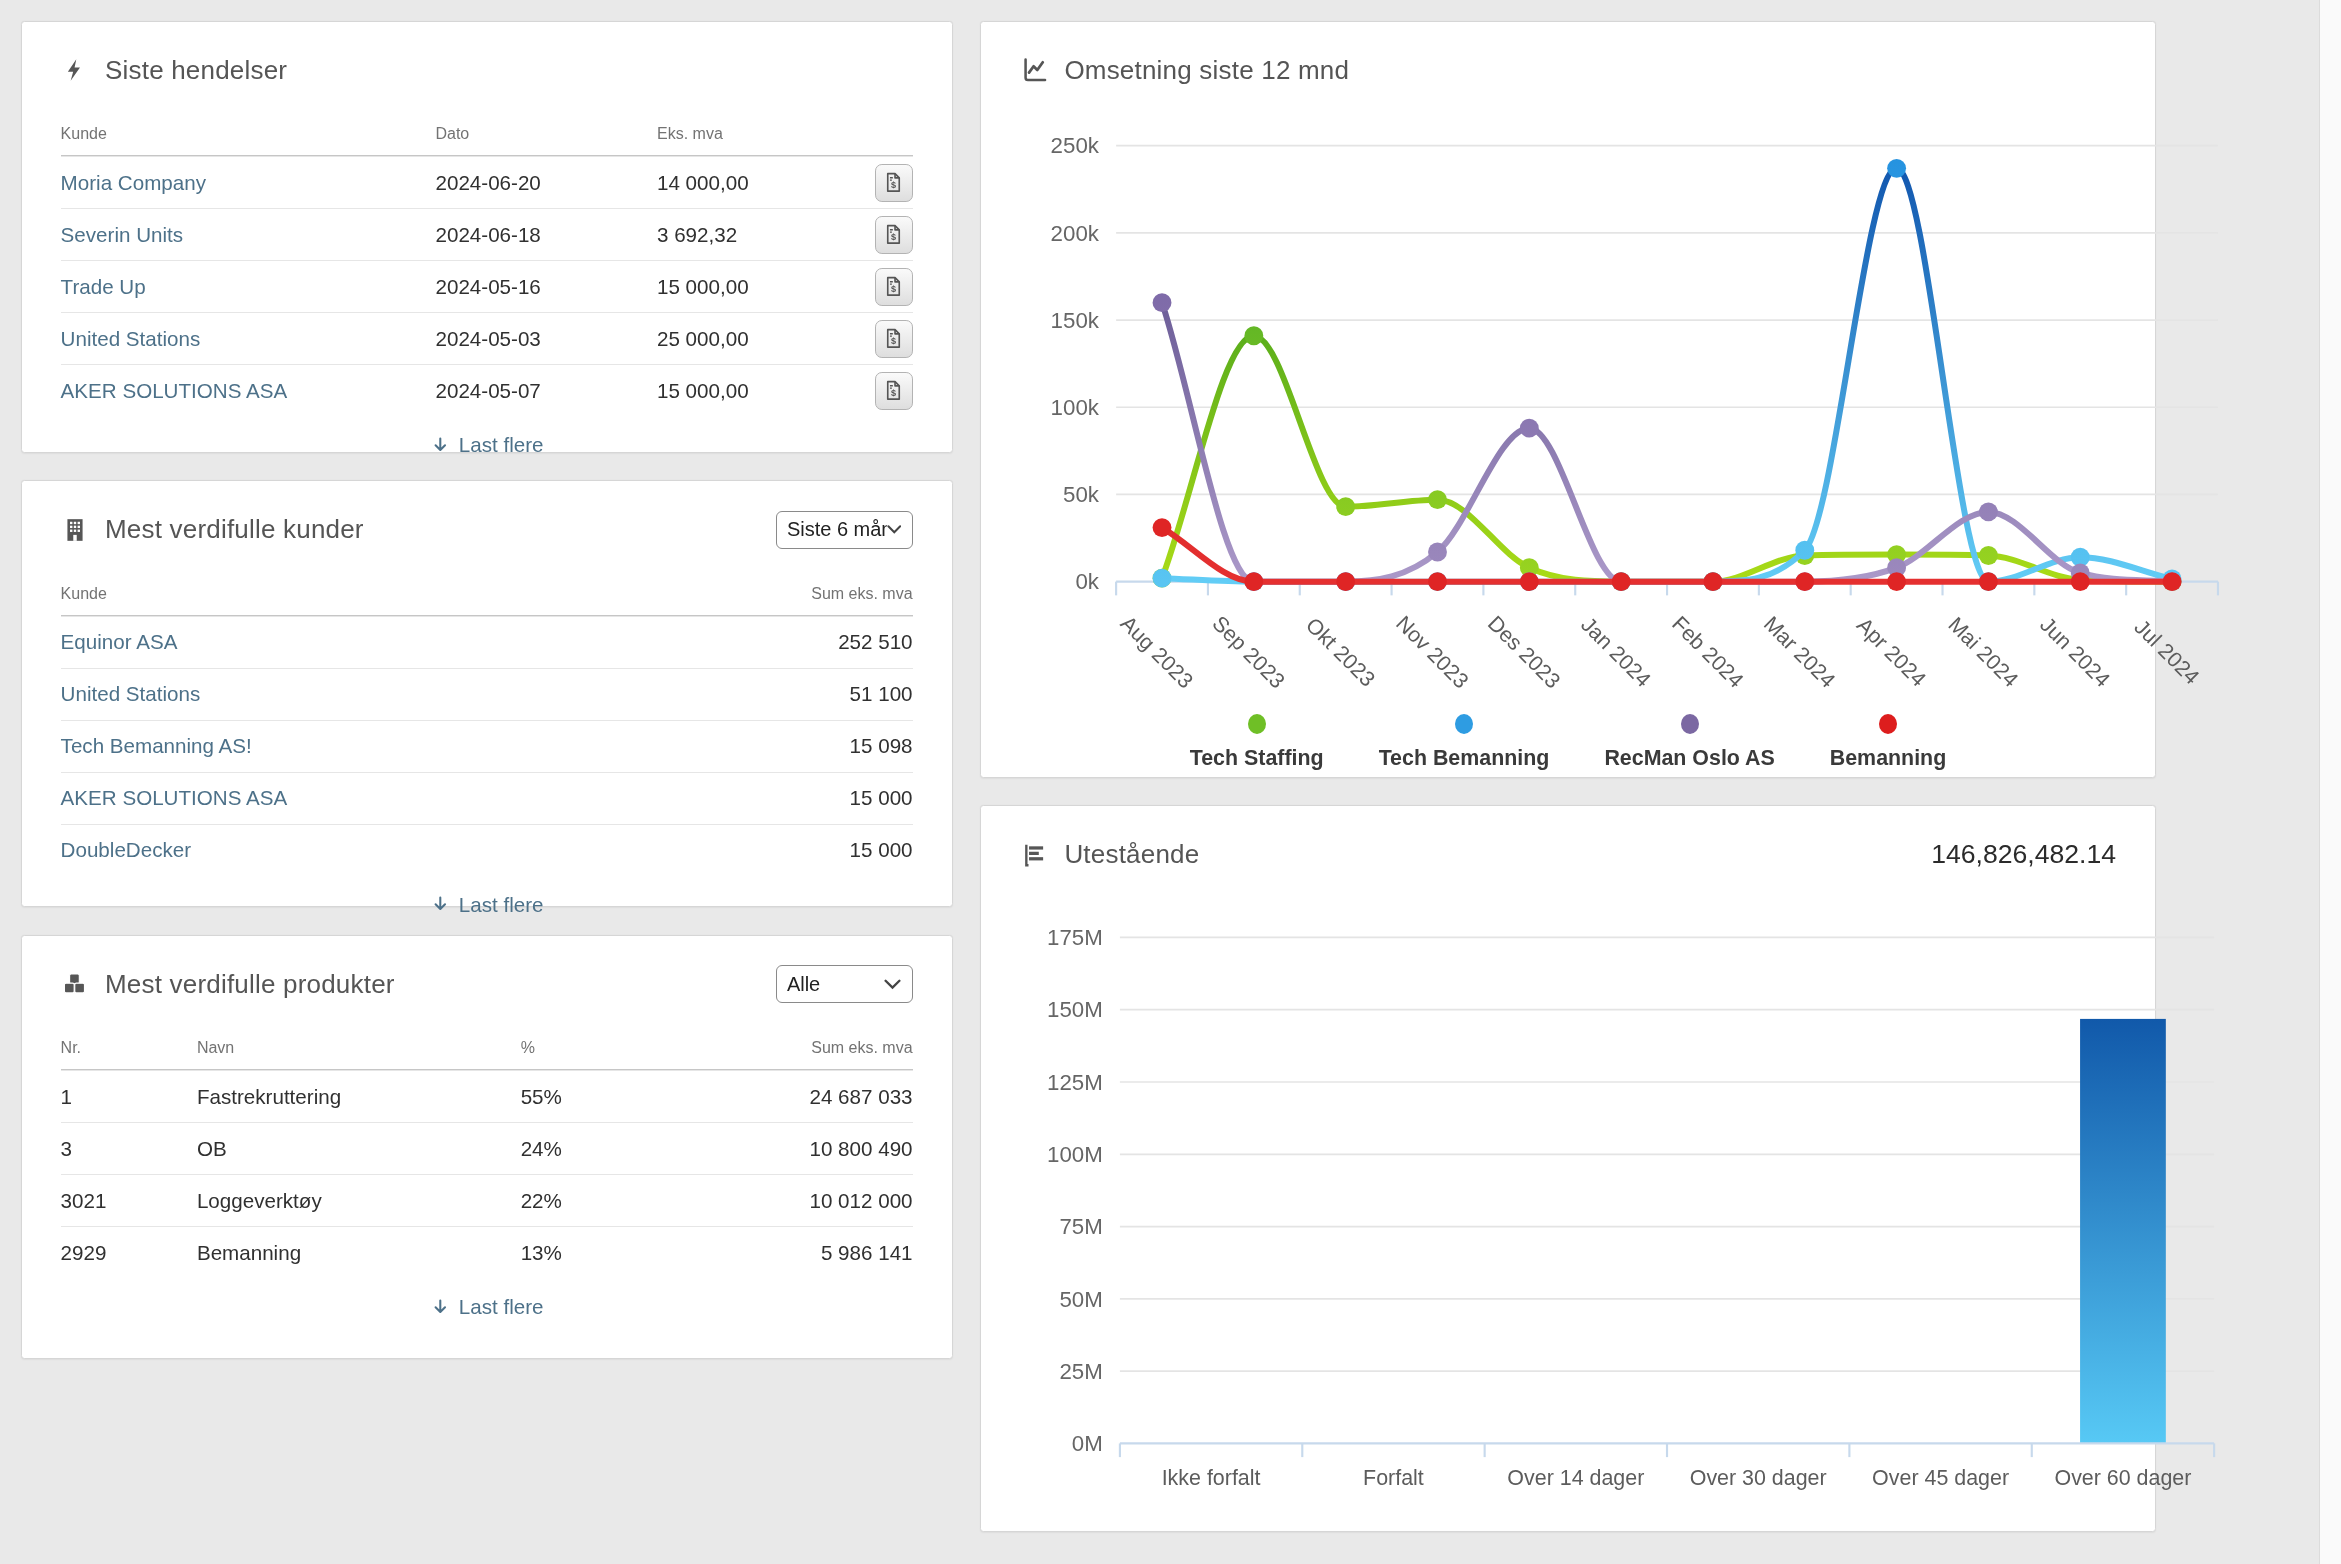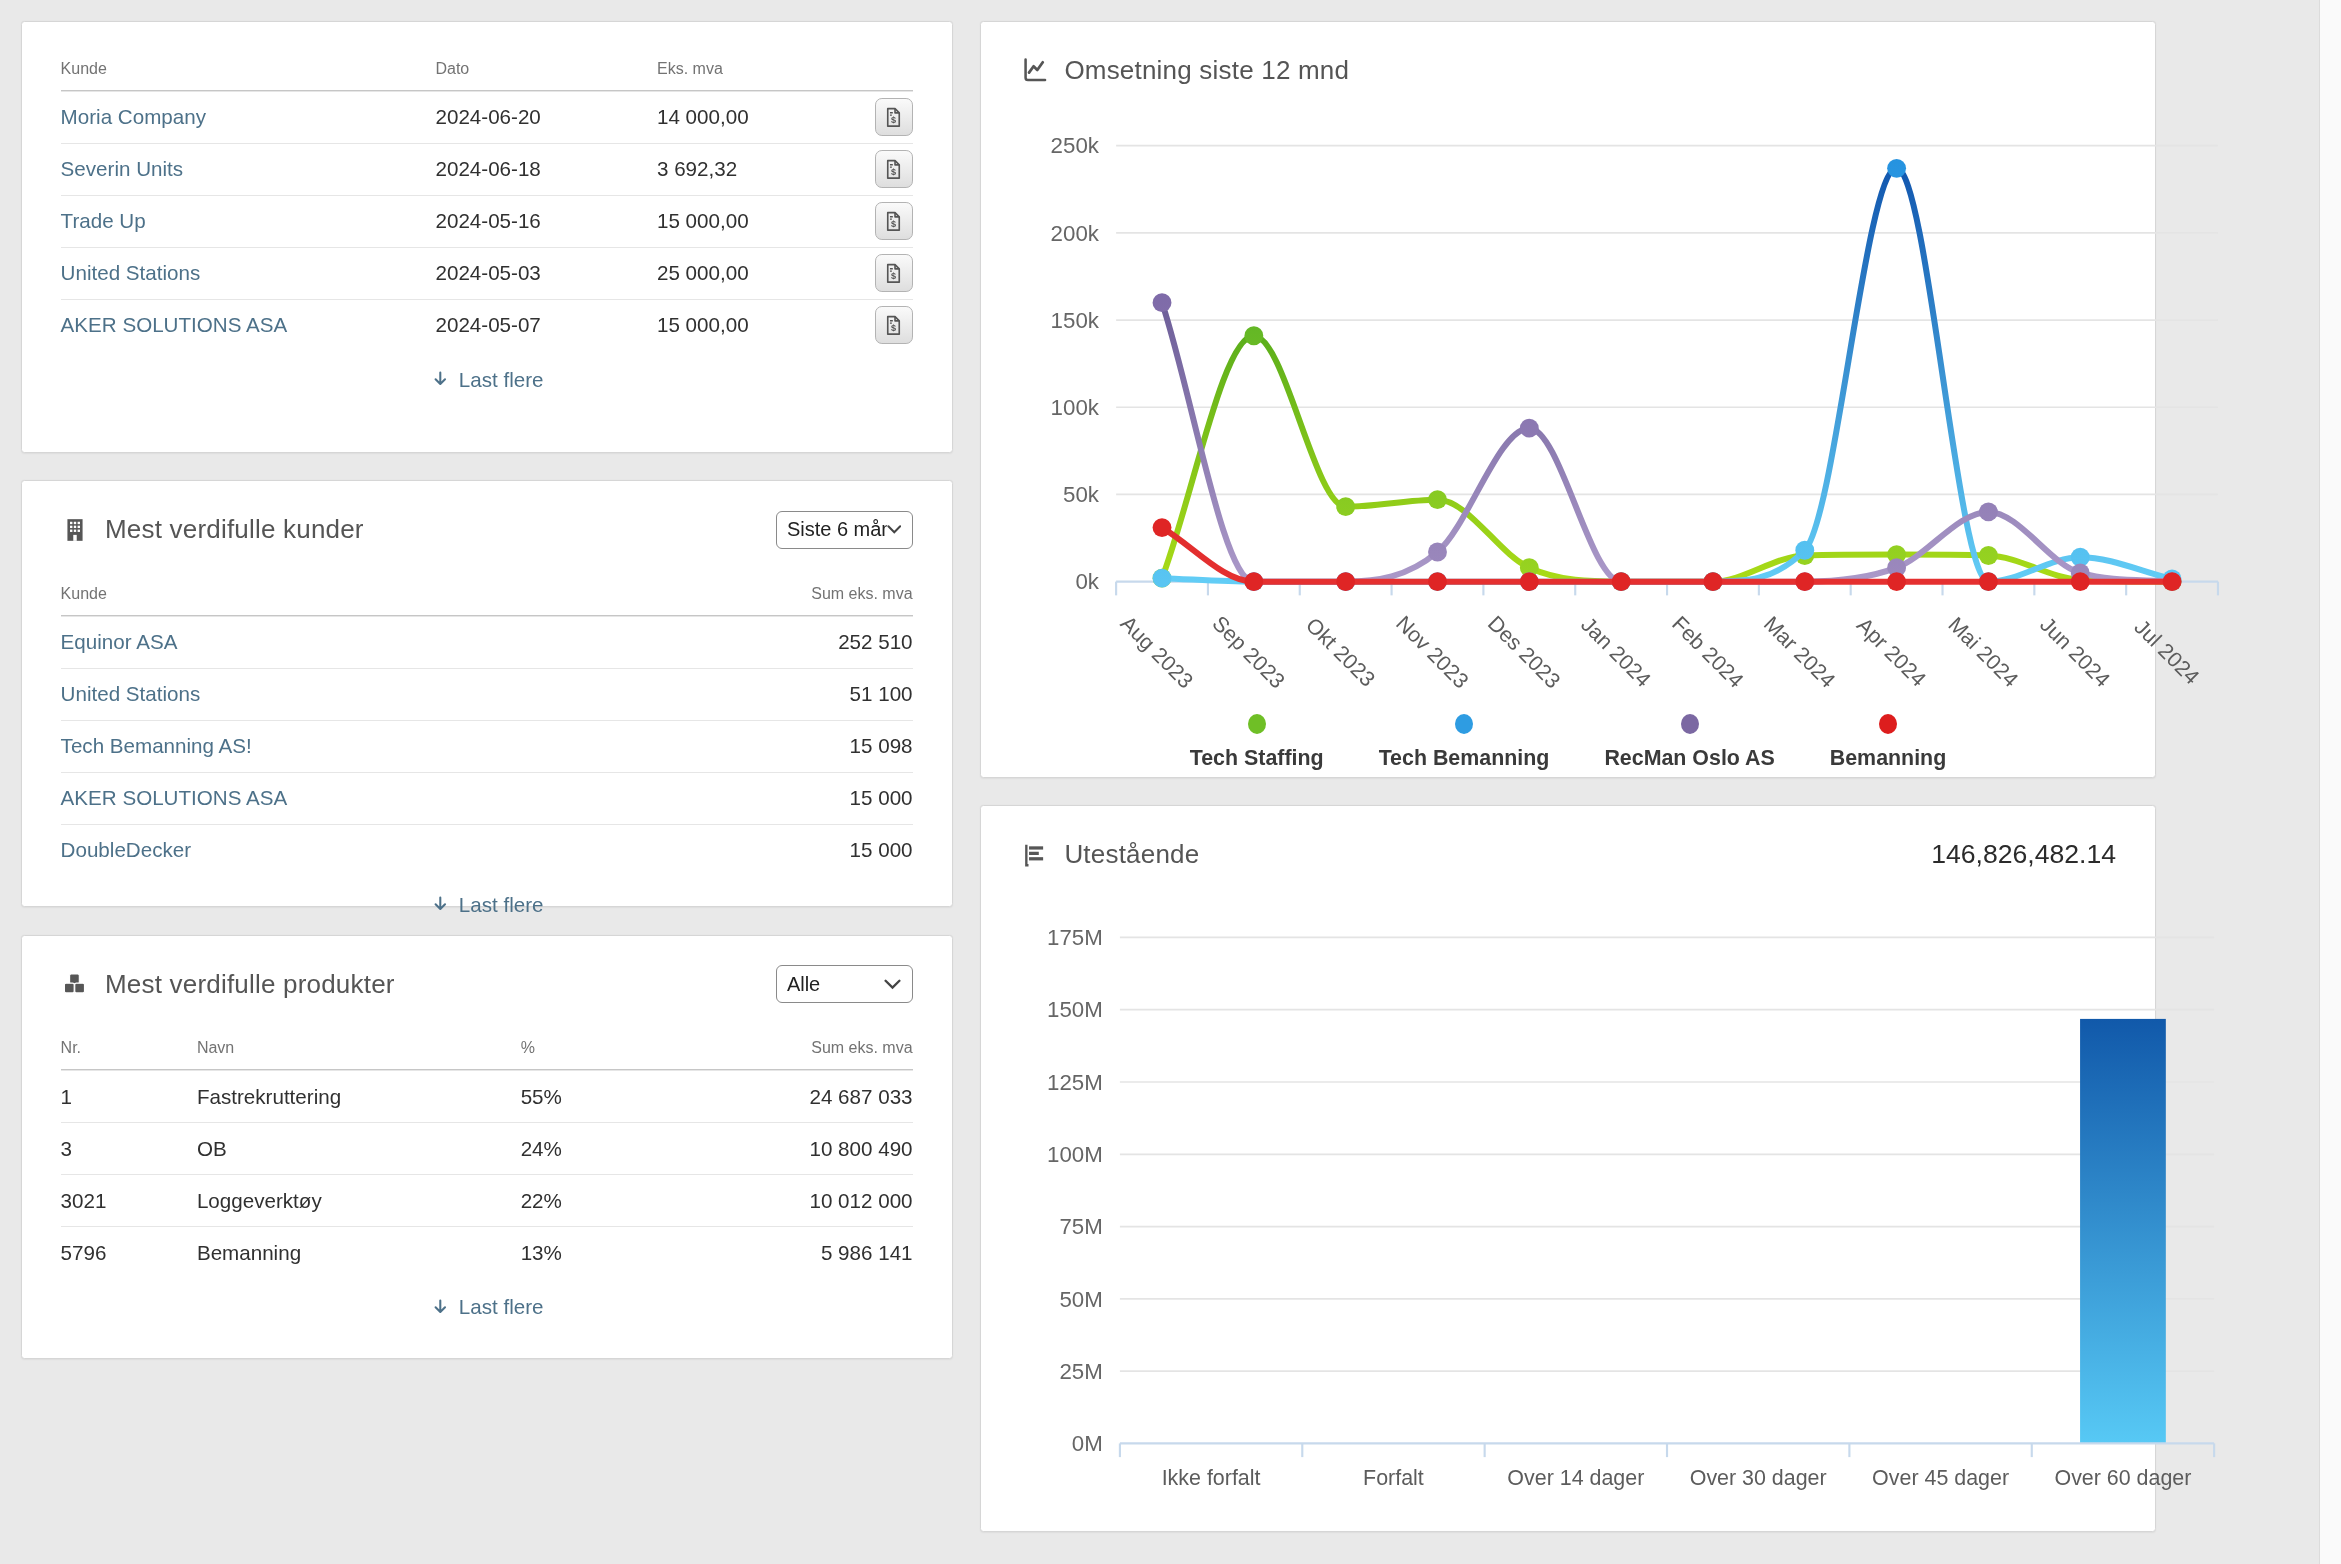--- a/index.html
+++ b/index.html
@@ -38,20 +38,28 @@
   svg text { font-family:"Liberation Sans", sans-serif; }
 </style>
 </head>
 <body>
 
 <div class="page">
 
   <div class="col-left">
 
     <section class="card" style="height:432px">
+      <div class="card-hd">
+        <span class="hd-icon">
+          <svg viewBox="0 0 24 24" width="26" height="26">
+              <path d="M13.2 2 5.4 13.6h4.9L8 22l8.6-12.4h-5L13.2 2z" fill="#565656"></path>
+            </svg>
+        </span>
+        <h2>Siste hendelser</h2>
+      </div>
       <div class="tbl t-events">
         <div class="row thead">
           <span class="th">Kunde</span>
           <span class="th">Dato</span>
           <span class="th">Eks. mva</span>
           <span class="th"></span>
         </div>
         <div id="events-rows">
             <div class="row">
               <span class="td link">Moria Company</span>
@@ -240,21 +248,21 @@
               <span class="td">24%</span>
               <span class="td ar">10 800 490</span>
             </div>
             <div class="row">
               <span class="td">3021</span>
               <span class="td">Loggeverktøy</span>
               <span class="td">22%</span>
               <span class="td ar">10 012 000</span>
             </div>
             <div class="row">
-              <span class="td">5796</span>
+              <span class="td">2929</span>
               <span class="td">Bemanning</span>
               <span class="td">13%</span>
               <span class="td ar">5 986 141</span>
             </div>
           </div>
       </div>
       <div class="load-more">
         <svg viewBox="0 0 24 24" width="20.6" height="20.6">
             <path d="M12 4v13M6.5 12 12 17.5 17.5 12" fill="none" stroke="#4d7189" stroke-width="2.4" stroke-linecap="round" stroke-linejoin="round"></path>
           </svg>

